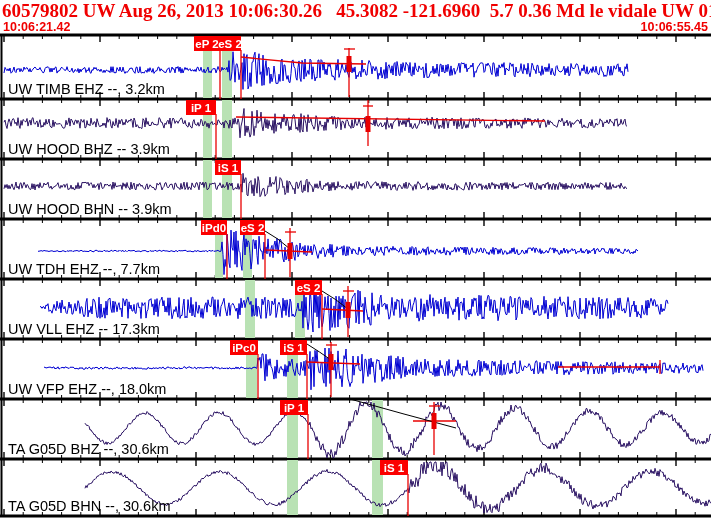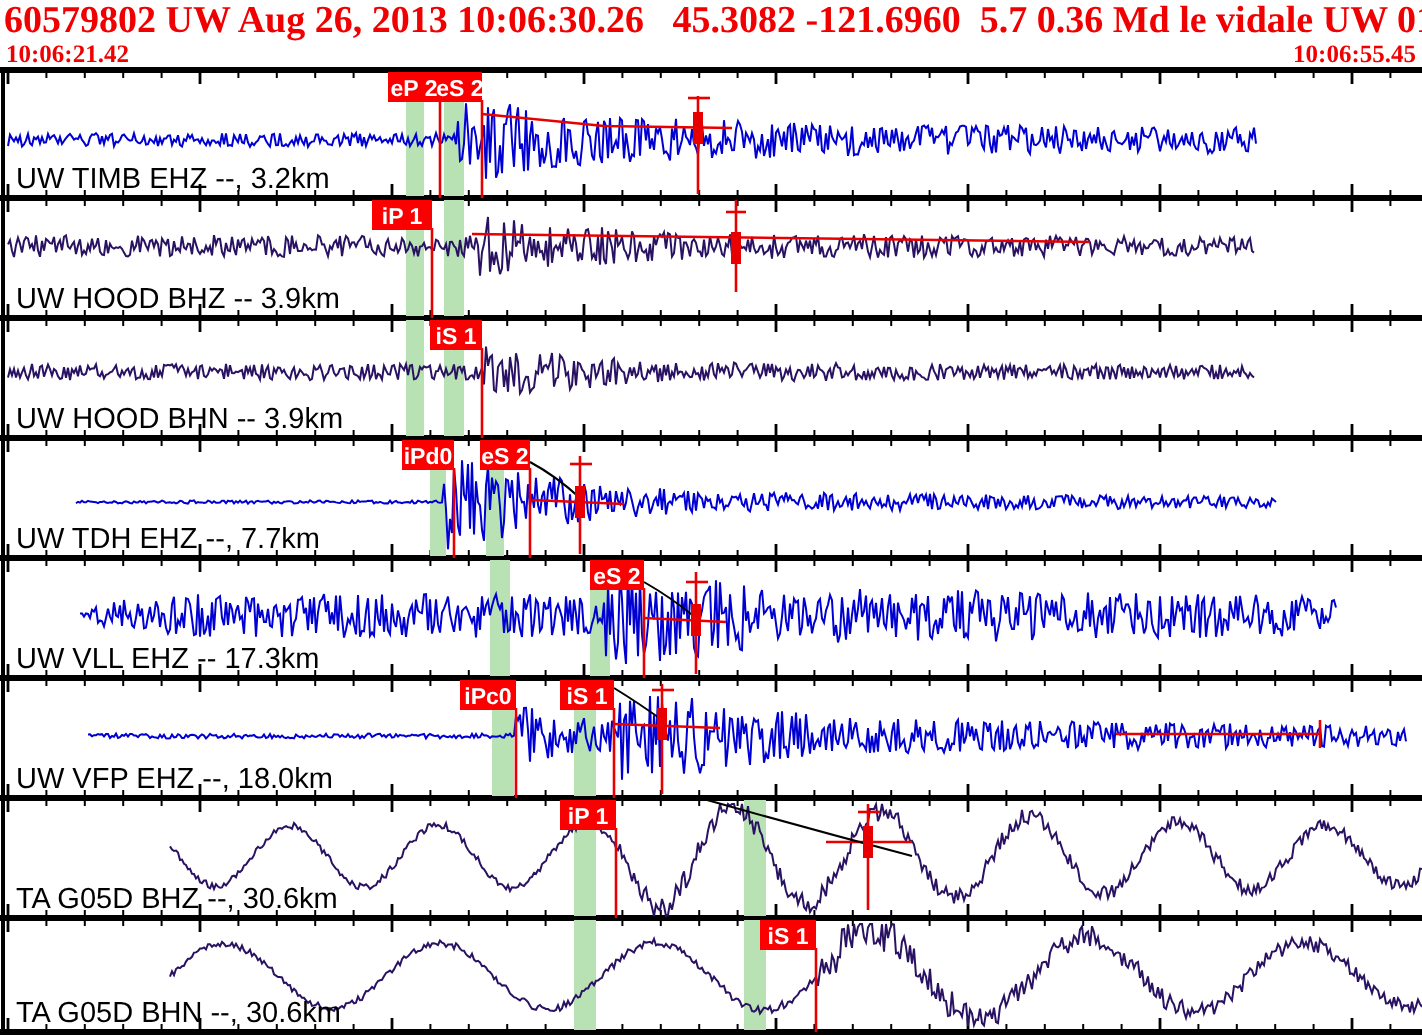--- a/index.html
+++ b/index.html
@@ -3,21 +3,21 @@
 <meta charset="utf-8">
 <style>
   html,body{margin:0;padding:0;background:#fff;}
   #app{position:relative;width:711px;height:518px;background:#fff;overflow:hidden;
        font-family:"Liberation Sans",sans-serif;}
   #hdr{position:absolute;left:0;top:0;width:711px;z-index:2;}
   .title-row{display:flex;justify-content:space-between;padding:0 4px 0 2px;
              font-family:"Liberation Serif",serif;font-weight:bold;font-size:19px;
              line-height:21px;color:var(--red,#f00);white-space:pre;}
   .time-row{display:flex;justify-content:space-between;padding:0 3px;
-            font-family:Liberation Serif, serif;font-weight:bold;font-size:12.5px;
+            font-family:Liberation Sans, sans-serif;font-weight:bold;font-size:12.5px;
             line-height:13px;color:var(--red,#f00);white-space:pre;}
   #canvas{position:absolute;left:0;top:0;z-index:1;}
 </style>
 </head>
 <body>
 
 <div id="app">
   <div id="hdr">
     <div class="title-row">
       <span>60579802 UW Aug 26, 2013 10:06:30.26   45.3082 -121.6960  5.7 0.36 Md le vidale UW 01</span>

